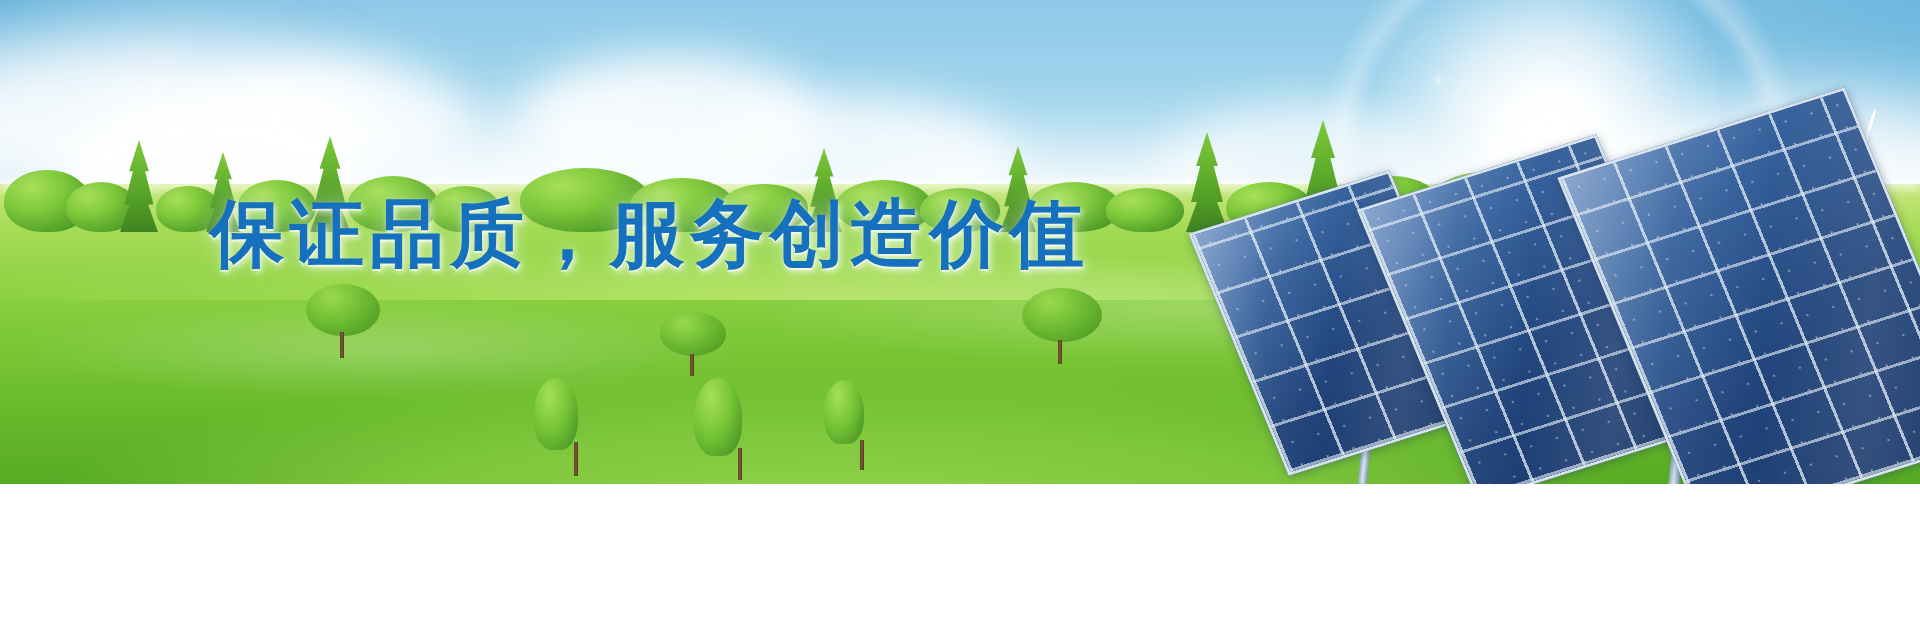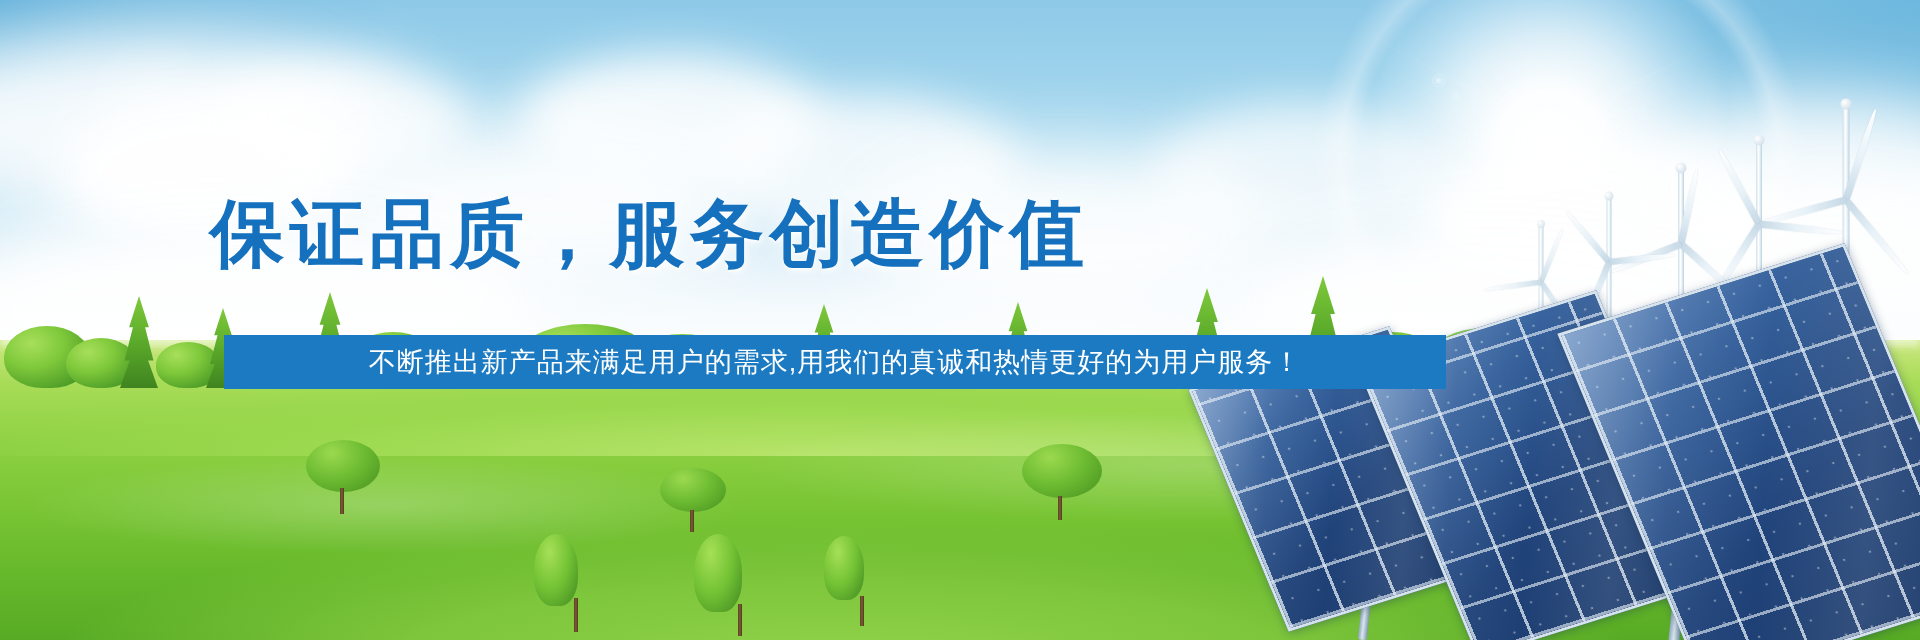--- a/index.html
+++ b/index.html
@@ -1,21 +1,21 @@
 <!DOCTYPE html>
 <html><head>
 <meta charset="utf-8">
 <style>
   * { margin:0; padding:0; box-sizing:border-box; }
   html,body { background:#ffffff; }
 
   .banner{
     position:relative;
     width:1920px;
-    height:640px;
+    height:484px;
     overflow:hidden;
     font-family:"Liberation Sans","DejaVu Sans",sans-serif;
     background:#bfe0f2;
   }
 
   
   .sky{
     position:absolute; left:0; top:0; width:1920px; height:440px;
     background:
       linear-gradient(180deg,#8ec9e8 0%, #9ed3ec 18%, #b6dff1 38%, #d6ecf7 58%, #eef7fc 76%, #f9fdff 92%, #ffffff 100%);
@@ -410,17 +410,14 @@
     <div class="panel" style="left:424px; top:44px; width:300px; height:382px; transform:rotate(-22.5deg) skewY(5deg);">
       <div class="cells-base"></div>
       <div class="cells-grid"></div>
       <div class="cells-dots"></div>
       <div class="cells-gloss"></div>
     </div>
   </div>
 
   <div class="headline">保证品质，服务创造价值</div>
 
-  <div class="subbar">
-    <span class="subbar-text">不断推出新产品来满足用户的需求,用我们的真诚和热情更好的为用户服务！</span>
-  </div>
 
 </div>
 
 </body></html>

